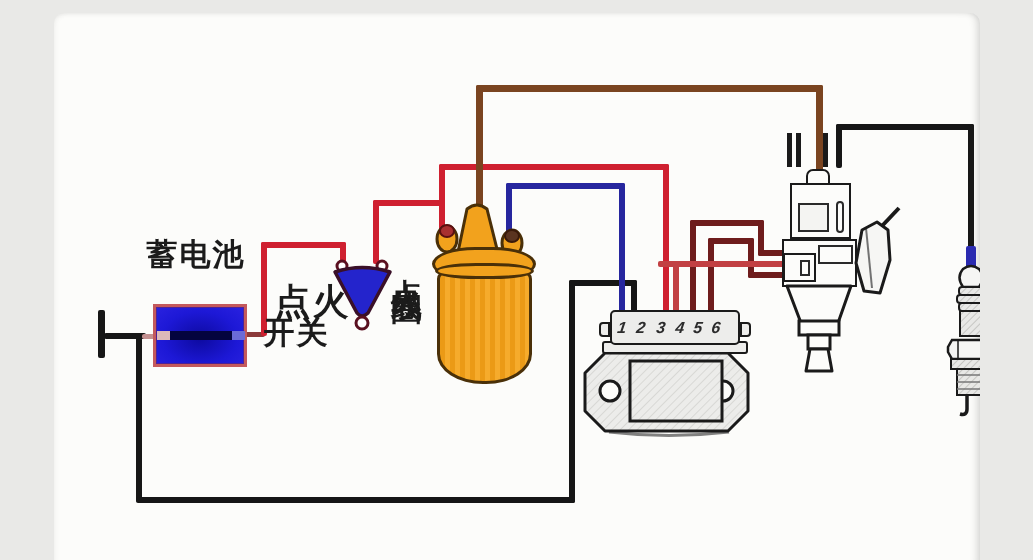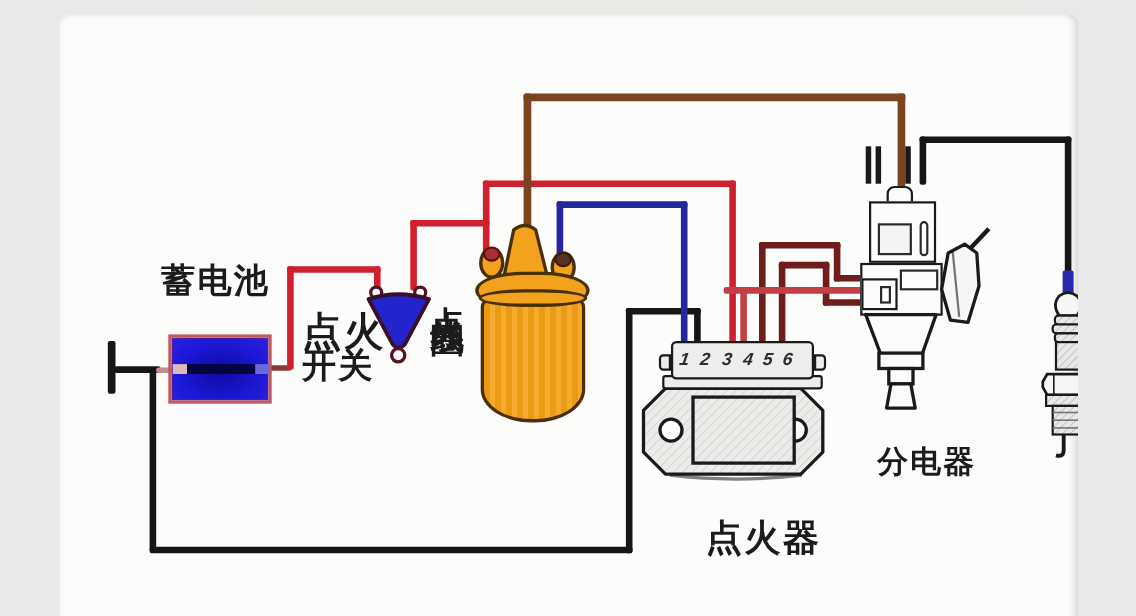--- a/index.html
+++ b/index.html
@@ -79,21 +79,21 @@
   <div class="box" style="left:178px;top:318px;width:13px;height:9px;background:#6b6bd8;"></div>
   <div class="lbl" style="left:93px;top:226px;font-size:31px;">蓄电池</div>
 
   <svg style="left:270px;top:240px;" width="80" height="85" viewBox="0 0 80 85">
     <circle cx="18" cy="13" r="5" fill="#fff" stroke="#5a1020" stroke-width="3"></circle>
     <circle cx="58" cy="13" r="5" fill="#fff" stroke="#5a1020" stroke-width="3"></circle>
     <path d="M 11 19 Q 38 10 66 19 L 44 60 Q 38 66 33 60 Z" fill="#2424cc" stroke="#3a1028" stroke-width="3.5" stroke-linejoin="round"></path>
     <circle cx="38" cy="70" r="6" fill="#fff" stroke="#5a1020" stroke-width="3"></circle>
   </svg>
   <div class="lbl" style="left:221px;top:270px;font-size:36px;">点火</div>
-  <div class="lbl" style="left:221px;top:304px;font-size:31px;">开关</div>
+  <div class="lbl" style="left:210px;top:304px;font-size:31px;">开关</div>
 
   <svg style="left:375px;top:188px;" width="110" height="60" viewBox="0 0 110 60">
 
     <path d="M 28 56 L 38 8 Q 48 0 58 8 L 70 56 Z" fill="#f2a21d" stroke="#4a3008" stroke-width="3" stroke-linejoin="round"></path>
 
     <ellipse cx="18" cy="38" rx="10" ry="13" fill="#f2a21d" stroke="#4a3008" stroke-width="3"></ellipse>
     <ellipse cx="18" cy="30" rx="7" ry="6" fill="#a83030" stroke="#5a1010" stroke-width="2"></ellipse>
     <ellipse cx="83" cy="42" rx="10" ry="13" fill="#f2a21d" stroke="#4a3008" stroke-width="3"></ellipse>
     <ellipse cx="83" cy="35" rx="7" ry="6" fill="#5a3420" stroke="#3a1a0a" stroke-width="2"></ellipse>
   </svg>
@@ -121,21 +121,20 @@
   <div class="box" style="left:556px;top:297px;width:130px;height:35px;background:#ededeb;border:2.5px solid #1a1a1a;border-radius:5px;">
     <span class="tnum" style="left:0px;">1</span>
     <span class="tnum" style="left:19px;">2</span>
     <span class="tnum" style="left:39px;">3</span>
     <span class="tnum" style="left:58px;">4</span>
     <span class="tnum" style="left:76px;">5</span>
     <span class="tnum" style="left:94px;">6</span>
   </div>
   <div class="box" style="left:545px;top:309px;width:11px;height:15px;background:#ededeb;border:2.5px solid #1a1a1a;border-radius:4px 0 0 4px;"></div>
   <div class="box" style="left:686px;top:309px;width:11px;height:15px;background:#ededeb;border:2.5px solid #1a1a1a;border-radius:0 4px 4px 0;"></div>
-  <div class="lbl" style="left:588px;top:459px;font-size:33px;">点火器</div>
 
   <div class="box" style="left:733px;top:120px;width:5px;height:34px;background:#1a1a1a;"></div>
   <div class="box" style="left:742px;top:120px;width:5px;height:34px;background:#1a1a1a;"></div>
   <div class="box" style="left:769px;top:120px;width:5px;height:34px;background:#1a1a1a;"></div>
   <div class="box" style="left:752px;top:156px;width:24px;height:30px;background:#fcfcfa;border:2.5px solid #1a1a1a;border-radius:7px 7px 3px 3px;"></div>
   <div class="box" style="left:736px;top:170px;width:61px;height:56px;background:#fcfcfa;border:2.5px solid #1a1a1a;"></div>
   <div class="box" style="left:744px;top:190px;width:31px;height:29px;background:#f4f4f2;border:2px solid #2a2a2a;"></div>
   <div class="box" style="left:782px;top:188px;width:8px;height:32px;background:#fcfcfa;border:2px solid #2a2a2a;border-radius:4px;"></div>
   <div class="box" style="left:728px;top:226px;width:75px;height:48px;background:#fcfcfa;border:2.5px solid #1a1a1a;"></div>
   <div class="box" style="left:764px;top:232px;width:35px;height:19px;background:#fcfcfa;border:2px solid #2a2a2a;"></div>
@@ -145,21 +144,20 @@
     <polygon points="8,3 72,3 59,40 22,40" fill="#fcfcfa" stroke="#1a1a1a" stroke-width="3" stroke-linejoin="round"></polygon>
     <rect x="20" y="38" width="40" height="14" fill="#fcfcfa" stroke="#1a1a1a" stroke-width="3"></rect>
     <rect x="29" y="52" width="22" height="14" fill="#fcfcfa" stroke="#1a1a1a" stroke-width="3"></rect>
     <polygon points="31,66 49,66 53,88 27,88" fill="#fcfcfa" stroke="#1a1a1a" stroke-width="3" stroke-linejoin="round"></polygon>
   </svg>
   <svg style="left:790px;top:185px;" width="70" height="120" viewBox="0 0 70 120">
     <line x1="38" y1="28" x2="55" y2="10" stroke="#1a1a1a" stroke-width="4"></line>
     <path d="M 12 65 L 18 32 L 33 24 L 44 32 L 46 62 L 36 95 L 20 93 Z" fill="#f6f6f4" stroke="#1a1a1a" stroke-width="3" stroke-linejoin="round"></path>
     <path d="M 22 30 L 28 90" fill="none" stroke="#1a1a1a" stroke-width="2" opacity=".6"></path>
   </svg>
-  <div class="lbl" style="left:744px;top:392px;font-size:28px;">分电器</div>
 
   <svg style="left:880px;top:250px;" width="110" height="165" viewBox="0 0 110 165">
     <defs>
       <pattern id="hatch2" width="5" height="5" patternUnits="userSpaceOnUse" patternTransform="rotate(45)">
         <rect width="5" height="5" fill="#e8e8e6"></rect>
         <line x1="0" y1="0" x2="0" y2="5" stroke="#b8b8b4" stroke-width="1.4"></line>
       </pattern>
     </defs>
 
     <path d="M 29 24 Q 22 14 29 6 Q 37 0 45 6 Q 52 14 45 24 Z" fill="#f6f6f4" stroke="#1a1a1a" stroke-width="2.5"></path>

